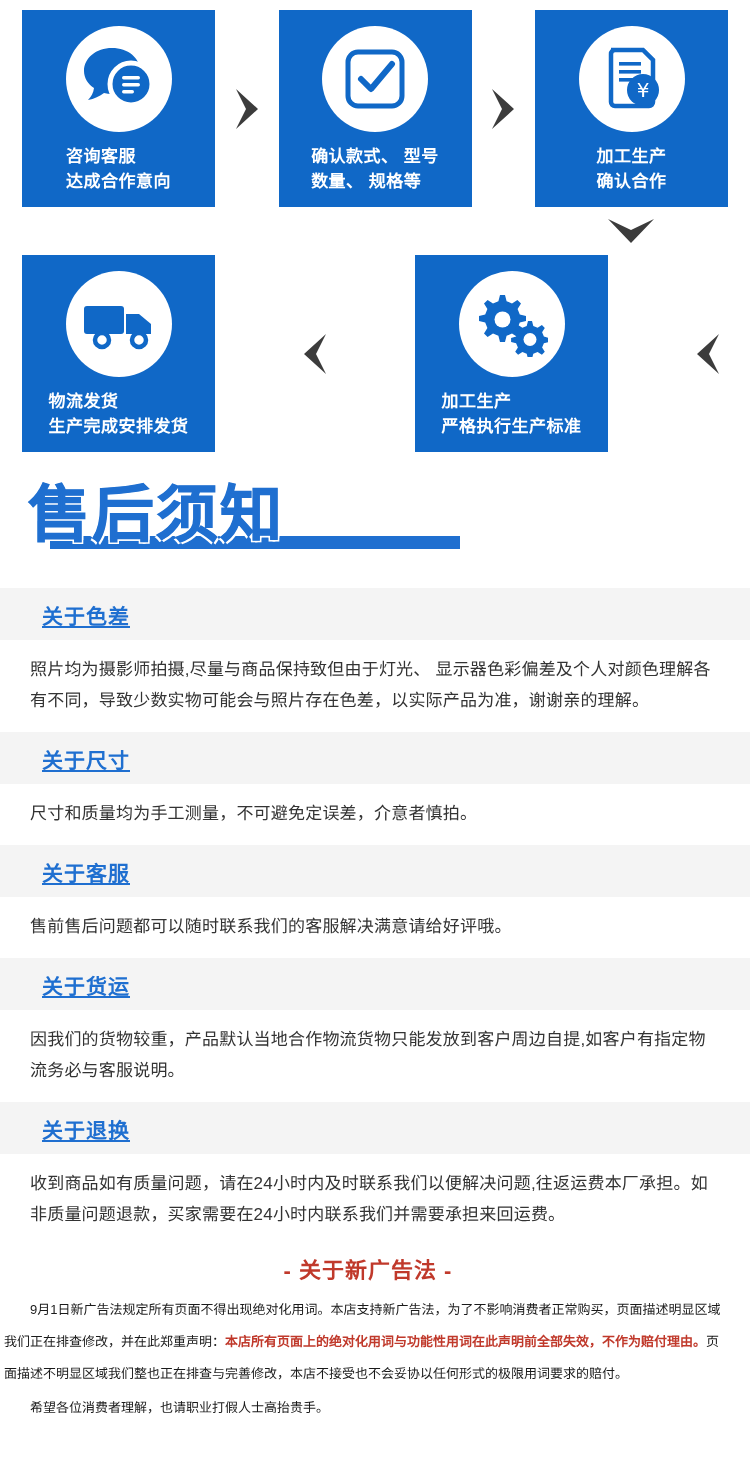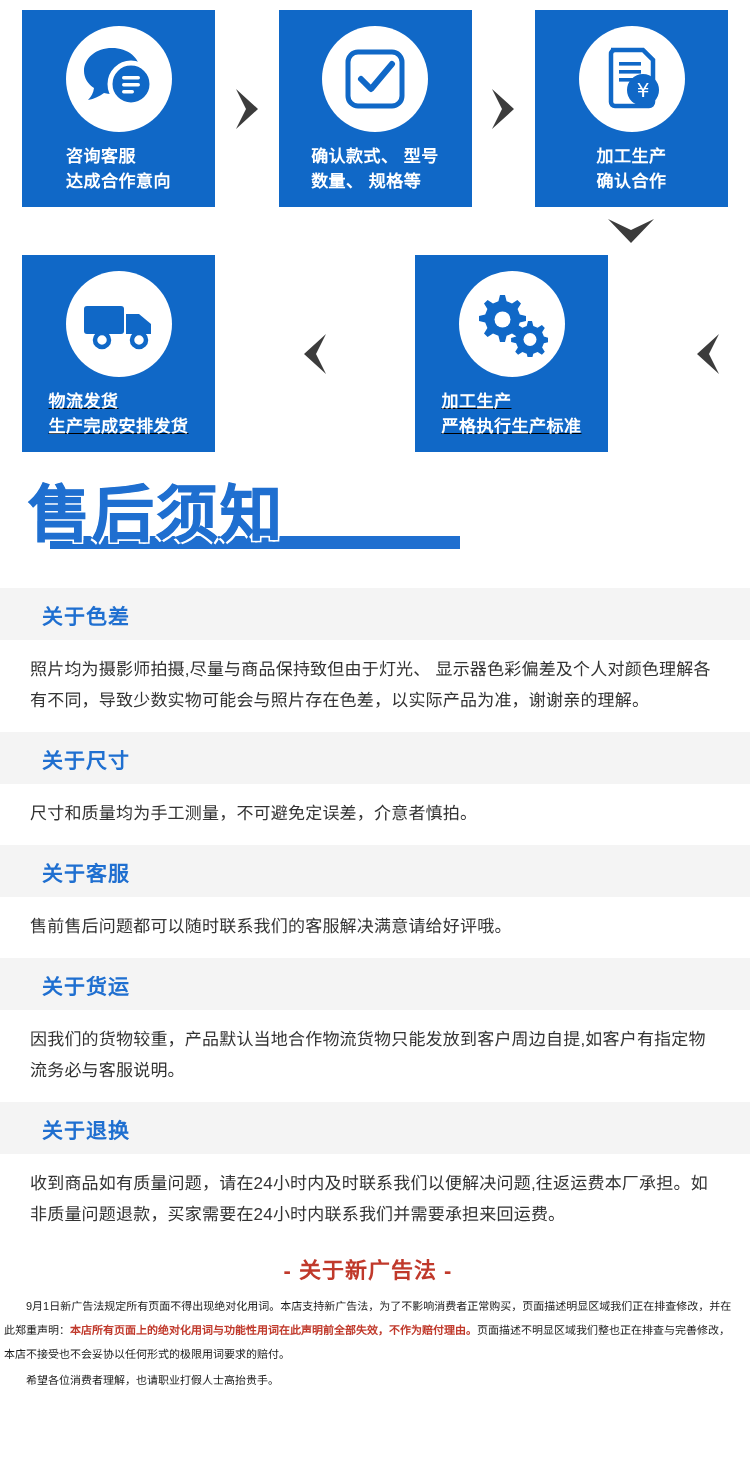--- a/index.html
+++ b/index.html
@@ -55,21 +55,21 @@
     align-items: center;
     justify-content: center;
     color: #3a3a3a;
   }
   .arrow-down-wrap {
     display: flex;
     justify-content: flex-end;
     padding-right: 72px;
     margin: 8px 0 6px 0;
   }
-  .flow-row.second { margin-top: 8px; text-decoration: underline; }
+  .flow-row.second { margin-top: 8px; }
 
   
   .title-block {
     margin: 28px 0 10px 28px;
     position: relative;
     height: 80px;
   }
   .title-underline {
     position: absolute;
     left: 22px;
@@ -93,43 +93,44 @@
 
   
   .as-section { margin-top: 28px; }
   .as-head {
     background: #f4f4f4;
     padding: 12px 28px 10px 42px;
     font-size: 21px;
     font-weight: bold;
     color: #1f6fd0;
     letter-spacing: 1px;
+    text-decoration: underline;
   }
   .as-body {
     padding: 14px 28px 16px 30px;
     font-size: 17px;
     color: #333333;
     line-height: 31px;
     letter-spacing: 0.2px;
   }
 
   
   .adlaw { margin-top: 6px; padding: 0 18px 20px 4px; }
   .adlaw-title {
     text-align: center;
     color: #c0392b;
     font-size: 22px;
     font-weight: bold;
     letter-spacing: 1px;
     margin-bottom: 10px;
   }
   .adlaw-p {
-    font-size: 11px;
+    font-size: 13px;
     color: #1a1a1a;
-    line-height: 24px;
+    line-height: 32px;
     text-indent: 2em;
     margin-bottom: 2px;
   }
   .adlaw-p .red { color: #c0392b; font-weight: bold; }
 </style>
 </head>
 <body>
 
 <section class="flow">
 

